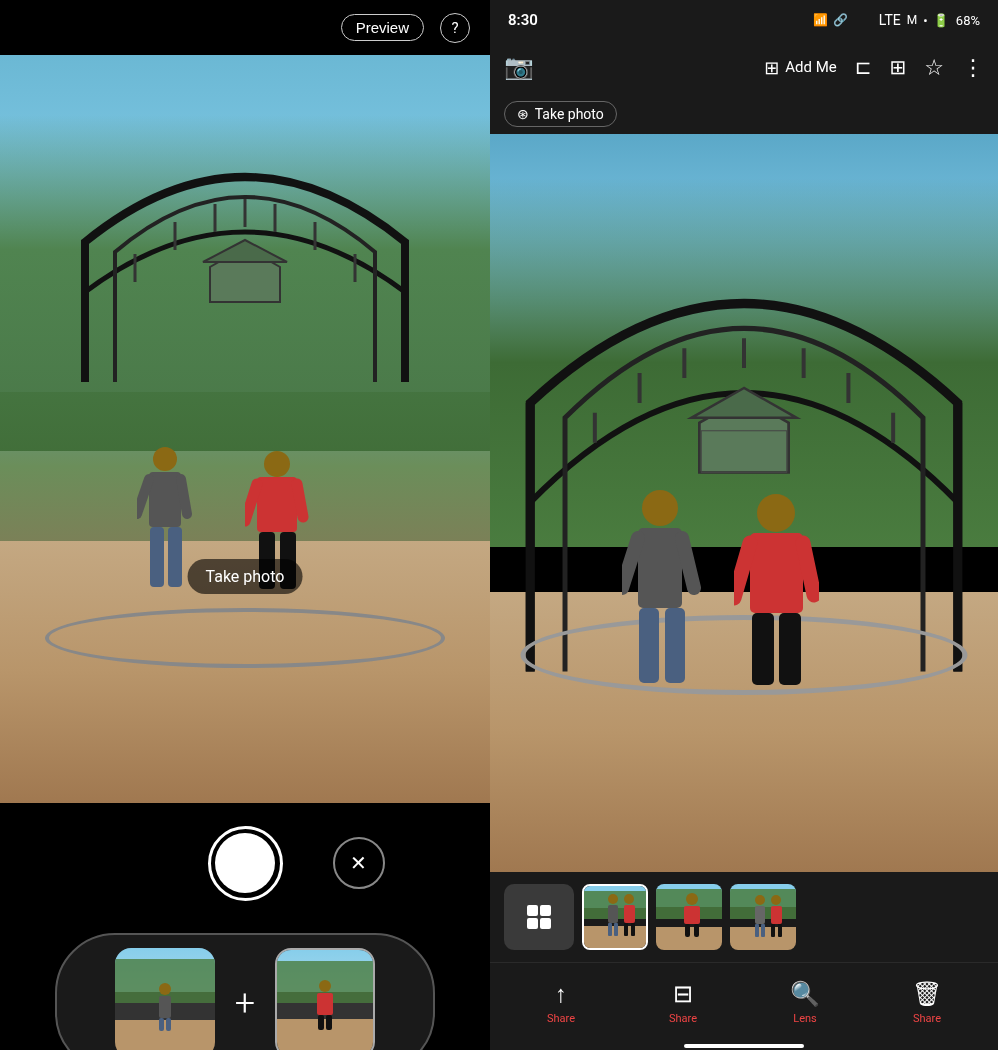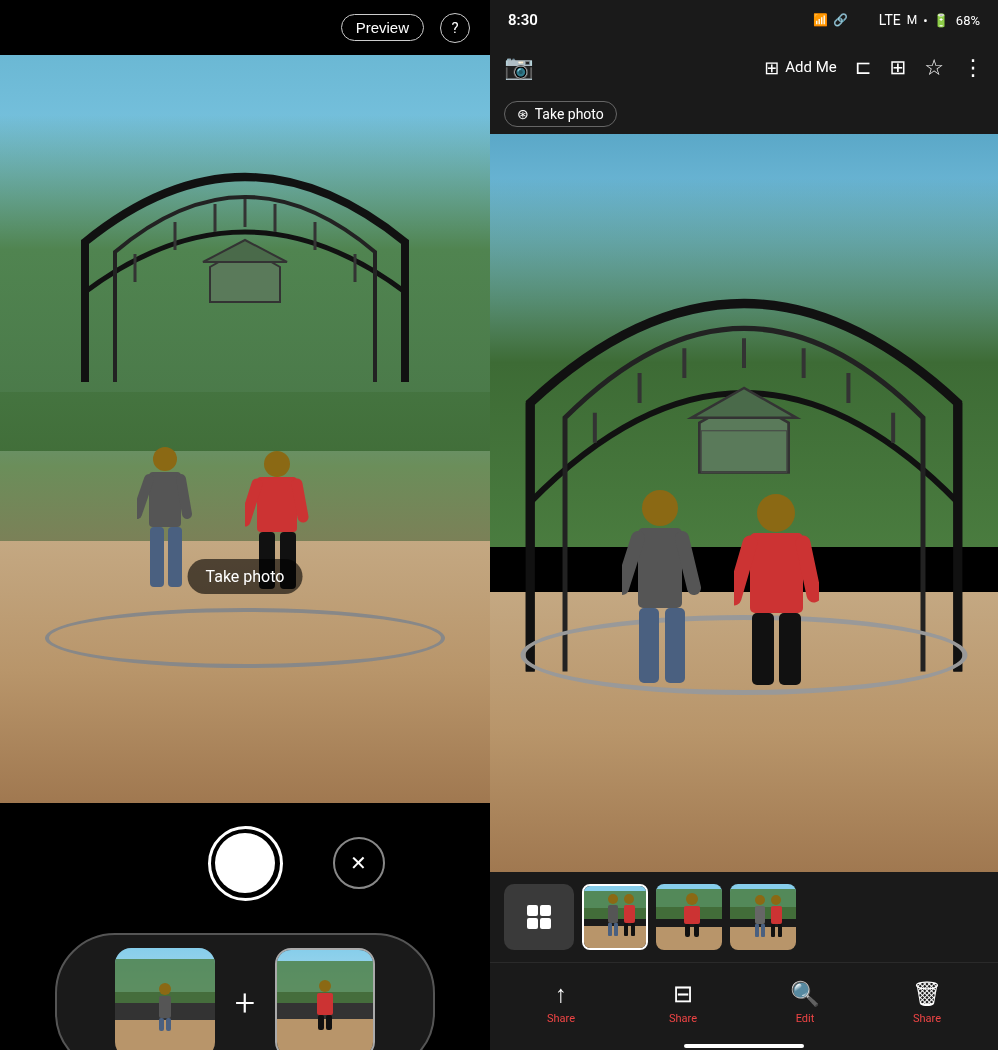--- a/index.html
+++ b/index.html
@@ -763,21 +763,21 @@
     <div class="action-btn">
       <span class="action-btn-icon">↑</span>
       <span class="action-btn-label">Share</span>
     </div>
     <div class="action-btn">
       <span class="action-btn-icon">⊟</span>
       <span class="action-btn-label">Share</span>
     </div>
     <div class="action-btn">
       <span class="action-btn-icon">🔍</span>
-      <span class="action-btn-label">Edit</span>
+      <span class="action-btn-label">Lens</span>
     </div>
     <div class="action-btn">
       <span class="action-btn-icon">🗑</span>
       <span class="action-btn-label">Share</span>
     </div>
   </div>
 
   <div class="home-indicator">
     <div class="home-bar"></div>
   </div>

